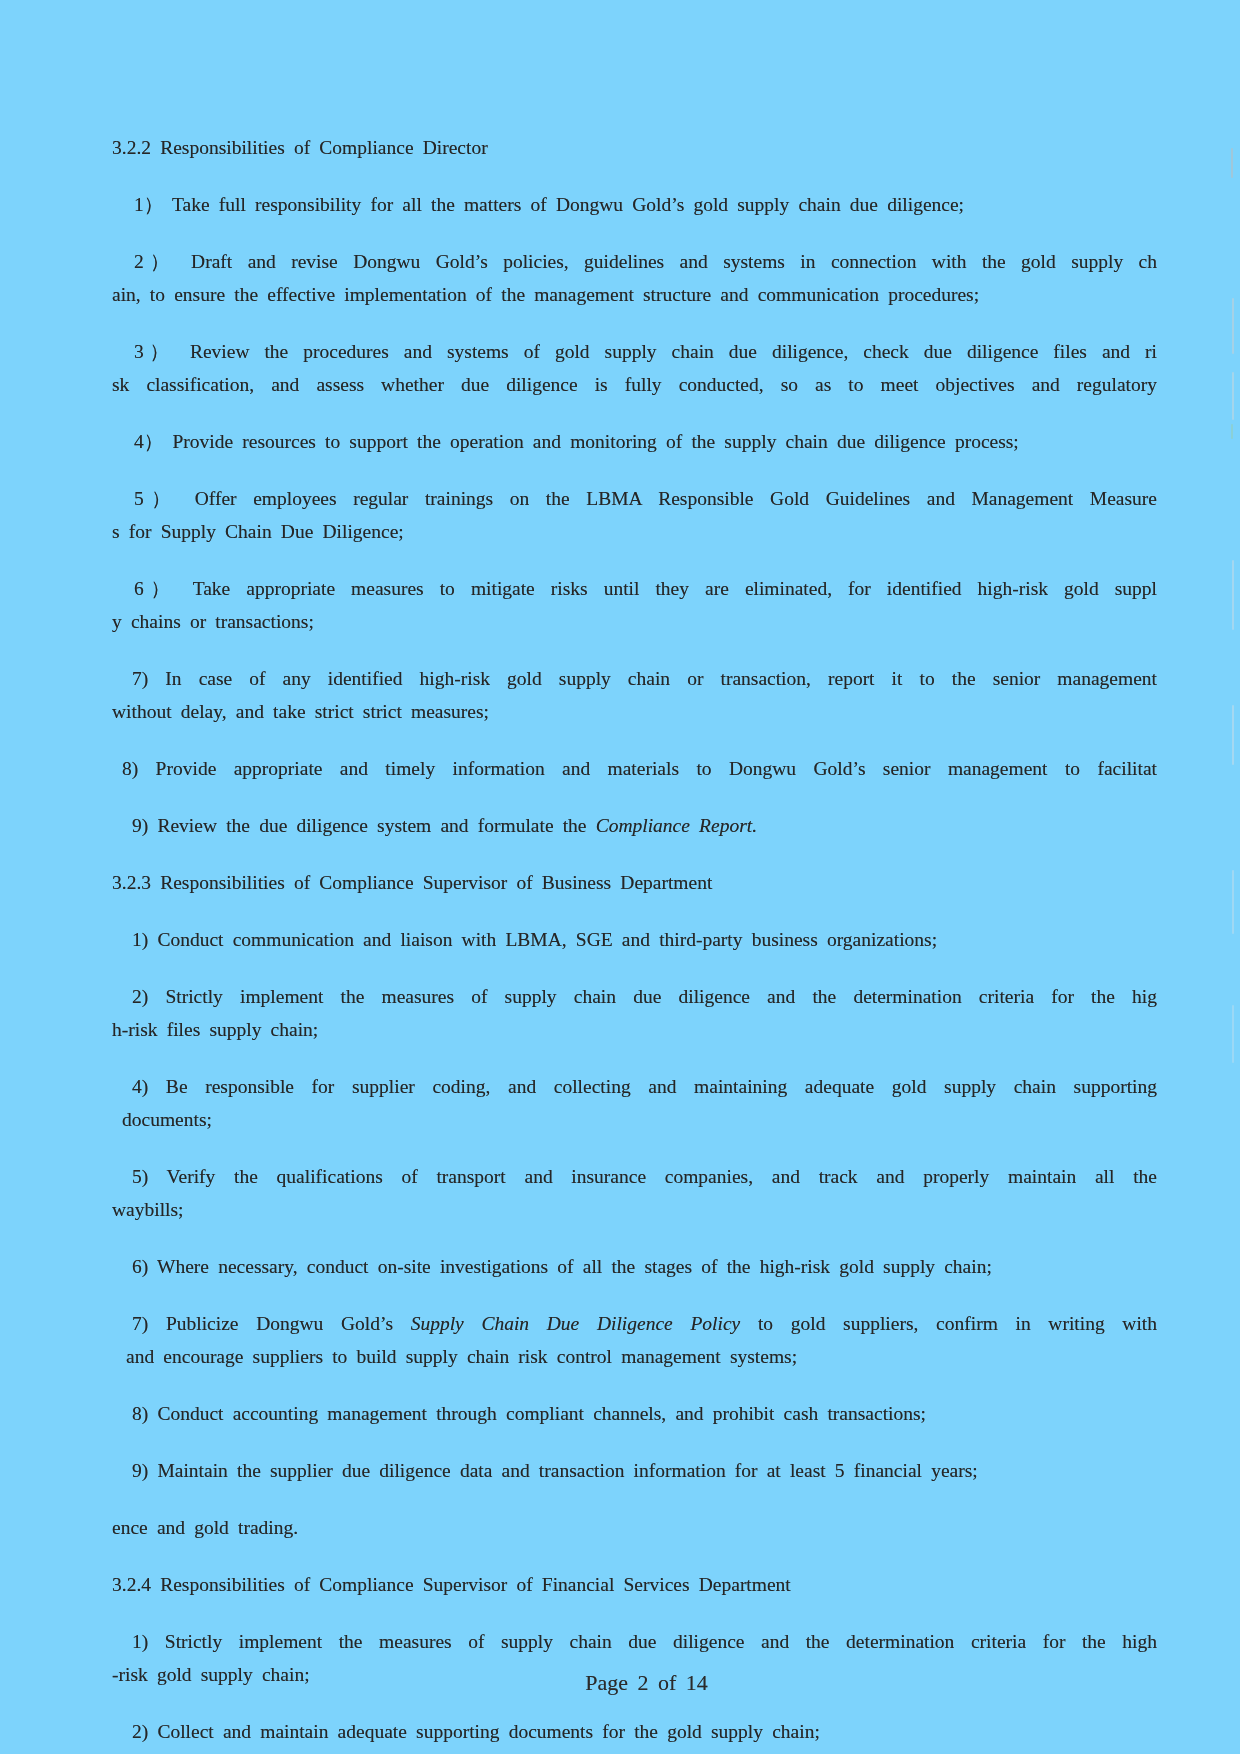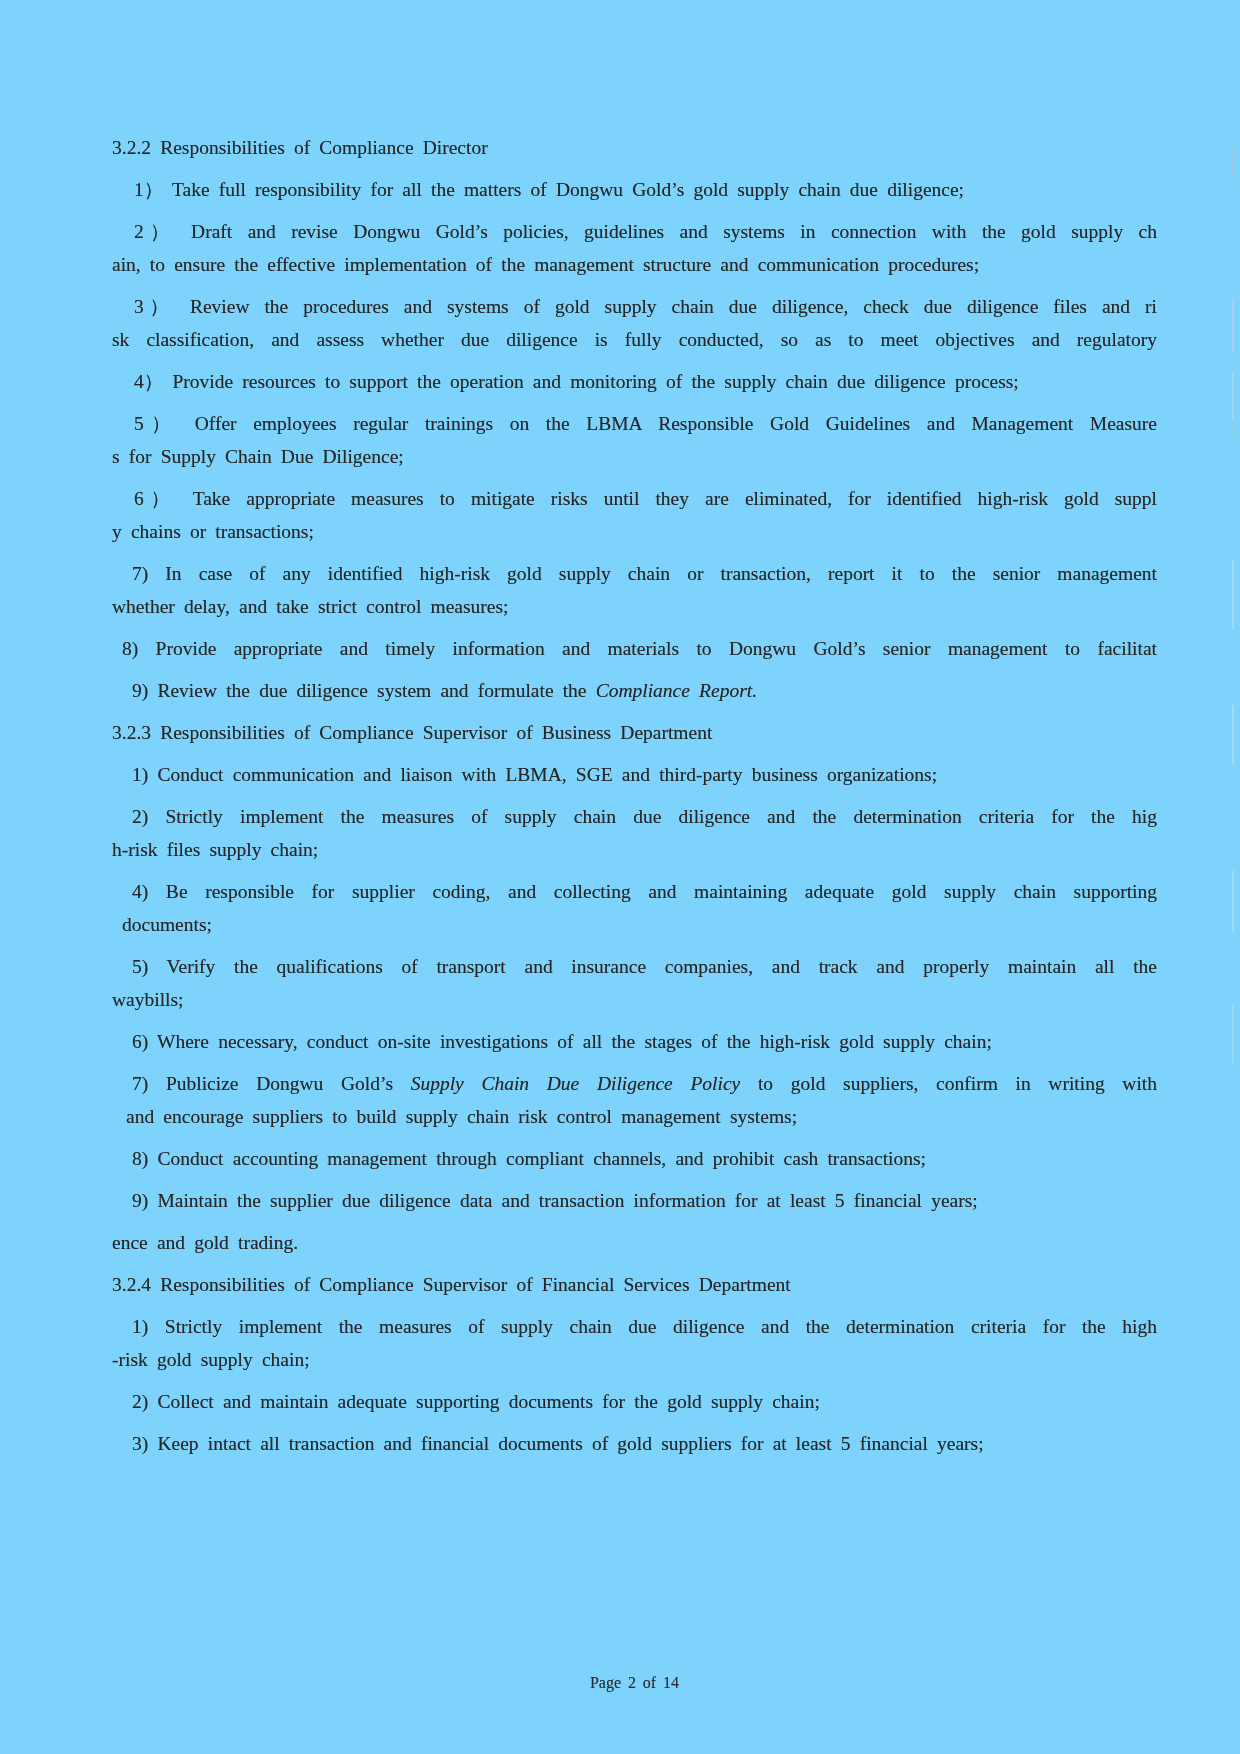--- a/index.html
+++ b/index.html
@@ -16,42 +16,42 @@
     position: absolute;
     inset: 0;
     background: #7dd3fc;
   }
   .content {
     position: absolute;
     left: 112px;
     top: 131px;
     width: 1045px;
   }
-  .block { margin-top: 9px; }
+  .block { margin-top: 24px; }
   .block:first-child { margin-top: 0; }
   .line {
     font-size: 19.5px;
     line-height: 33px;
     word-spacing: 0.22em;
     white-space: normal;
     text-shadow: 0 0 0.6px rgba(35,35,35,0.45);
   }
   .line.just {
     text-align: justify;
     text-align-last: justify;
     text-justify: inter-word;
   }
   .run.italic { font-style: italic; }
   .footer {
     position: absolute;
     top: 1668px;
-    left: 112px;
+    left: 124px;
     width: 1045px;
     text-align: center;
-    font-size: 16px;
+    font-size: 22px;
     line-height: 30px;
     word-spacing: 0.18em;
     color: #2b2b2b;
     text-shadow: 0 0 0.6px rgba(35,35,35,0.4);
   }
   
   .artifact { position: absolute; width: 2px; border-radius: 1px; }
   .a1 { left: 1231px; top: 148px;  height: 30px;  background: #bdbdbd; opacity: .55; }
   .a2 { left: 1232px; top: 298px;  height: 56px;  background: #cfcfcf; opacity: .5; }
   .a3 { left: 1232px; top: 372px;  height: 48px;  background: #d6d6d6; opacity: .45; }
@@ -86,21 +86,21 @@
       <div class="block item">
         <div class="line just" style="padding-left: 22px;"><span class="run">5） Offer employees regular trainings on the LBMA Responsible Gold Guidelines and Management Measure</span></div>
         <div class="line"><span class="run">s for Supply Chain Due Diligence;</span></div>
       </div>
       <div class="block item">
         <div class="line just" style="padding-left: 22px;"><span class="run">6） Take appropriate measures to mitigate risks until they are eliminated, for identified high-risk gold suppl</span></div>
         <div class="line"><span class="run">y chains or transactions;</span></div>
       </div>
       <div class="block item">
         <div class="line just" style="padding-left: 20px;"><span class="run">7) In case of any identified high-risk gold supply chain or transaction, report it to the senior management</span></div>
-        <div class="line"><span class="run">whether delay, and take strict control measures;</span></div>
+        <div class="line"><span class="run">without delay, and take strict strict measures;</span></div>
       </div>
       <div class="block item">
         <div class="line just" style="padding-left: 10px;"><span class="run">8) Provide appropriate and timely information and materials to Dongwu Gold’s senior management to facilitat</span></div>
       </div>
       <div class="block item">
         <div class="line" style="padding-left: 20px;"><span class="run">9) Review the due diligence system and formulate the </span><span class="run italic">Compliance Report.</span></div>
       </div>
       <div class="block heading">
         <div class="line"><span class="run">3.2.3 Responsibilities of Compliance Supervisor of Business Department</span></div>
       </div>

